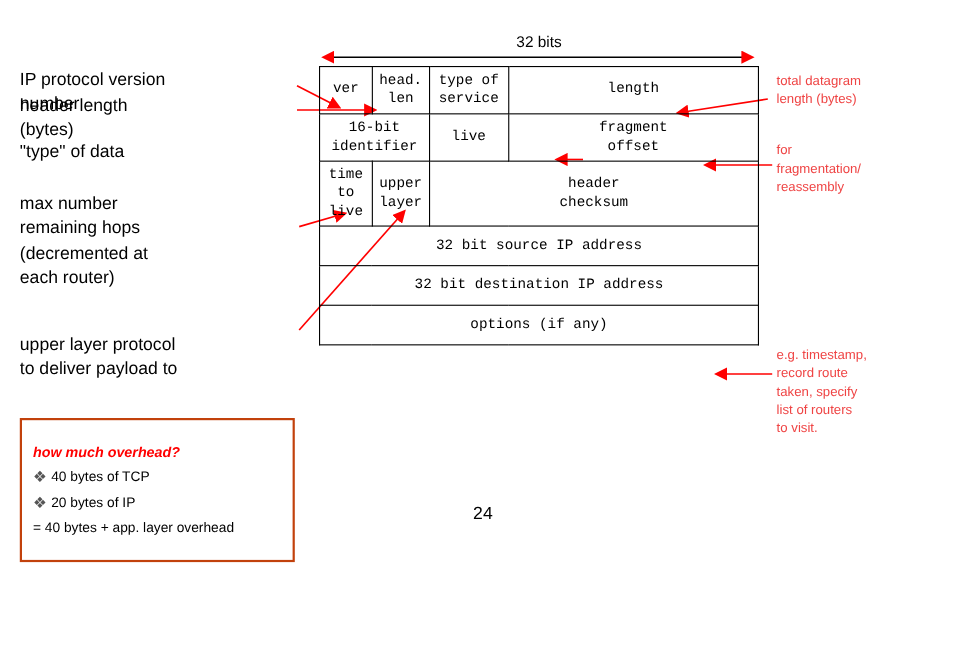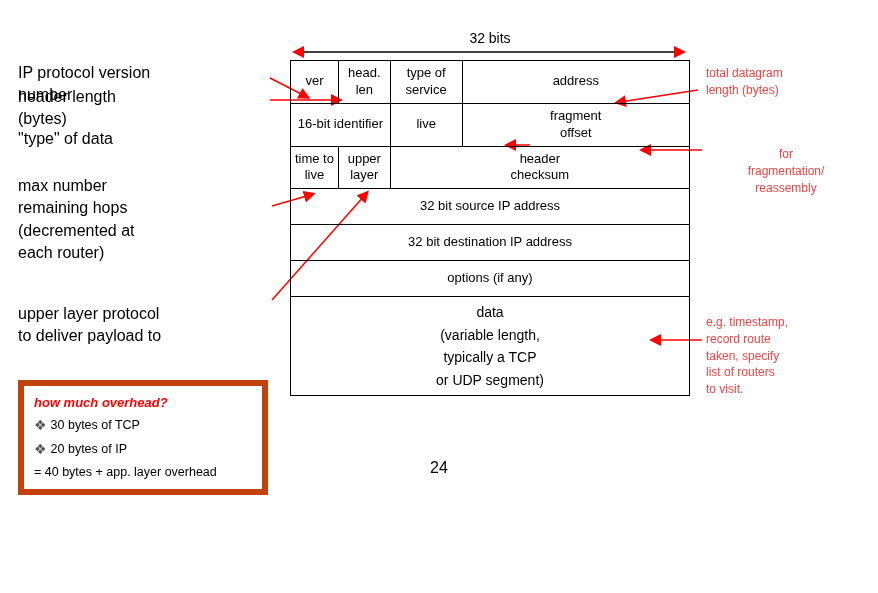--- a/index.html
+++ b/index.html
@@ -22,20 +22,21 @@
       position: absolute;
       top: 60px;
       left: 290px;
       width: 400px;
     }
 
     .packet-table {
       border-collapse: collapse;
       width: 400px;
       font-size: 13px;
+      font-family: Liberation Mono, monospace;
     }
     .packet-table td {
       border: 1.5px solid #000;
       text-align: center;
       vertical-align: middle;
       padding: 4px 2px;
       line-height: 1.3;
     }
     .packet-table .row-normal td {
       height: 36px;
@@ -71,22 +72,22 @@
       position: absolute;
       font-size: 12px;
       color: #ef4444;
       text-align: left;
       line-height: 1.4;
     }
 
     
     .overhead-box {
       position: absolute;
-      border: 6px solid #c2410c;
-      padding: 6px 10px;
+      border: 2px solid #c2410c;
+      padding: 18px 10px;
       font-size: 12.5px;
       line-height: 1.7;
       left: 18px;
       top: 380px;
       width: 250px;
     }
     .overhead-title {
       color: #f00;
       font-style: italic;
       font-size: 13px;
@@ -167,21 +168,21 @@
   </svg>
 
   <div class="diagram-area">
     <table class="packet-table">
 
       <tbody>
           <tr class="row-normal">
         <td style="width:12%">ver</td>
         <td style="width:13%">head.<br>len</td>
         <td style="width:18%">type of<br>service</td>
-        <td colspan="2" style="width:57%">address</td>
+        <td colspan="2" style="width:57%">length</td>
       </tr>
 
       <tr class="row-normal">
         <td colspan="2">16-bit identifier</td>
         <td>live</td>
         <td colspan="2">fragment<br>offset</td>
       </tr>
 
       <tr class="row-normal">
         <td>time to<br>live</td>
@@ -194,25 +195,20 @@
       </tr>
 
       <tr class="row-normal">
         <td colspan="5">32 bit destination IP address</td>
       </tr>
 
       <tr class="row-options">
         <td colspan="5">options (if any)</td>
       </tr>
 
-      <tr class="row-data">
-        <td colspan="5" style="font-size:14px; line-height:1.6">
-          data<br>(variable length,<br>typically a TCP<br>or UDP segment)
-        </td>
-      </tr>
     </tbody>
       </table>
   </div>
 
   <div class="annot" style="top:62px; left:18px; width:240px;">
     IP protocol version<br>number
   </div>
 
   <div class="annot" style="top:86px; left:18px; width:240px;">
     header length<br>(bytes)
@@ -227,33 +223,33 @@
   </div>
 
   <div class="annot" style="top:283px; left:18px; width:255px;margin-top:20px;">
     upper layer protocol<br>to deliver payload to
   </div>
 
   <div class="annot-right" style="top:65px; left:706px; width:160px;">
     total datagram<br>length (bytes)
   </div>
 
-  <div class="annot-right" style="top:146px; left:706px; width:160px;text-align:center;">
+  <div class="annot-right" style="top:128px; left:706px; width:160px;">
     for<br>fragmentation/<br>reassembly
   </div>
 
   <div class="annot-right" style="top:314px; left:706px; width:160px;">
     e.g. timestamp,<br>record route<br>taken, specify<br>list of routers<br>to visit.
   </div>
 
   <div class="overhead-box">
     <div class="overhead-title">how much overhead?</div>
     <div class="bullet-item">
       <span class="diamond">❖</span>
-      <span>30 bytes of TCP</span>
+      <span>40 bytes of TCP</span>
     </div>
     <div class="bullet-item">
       <span class="diamond">❖</span>
       <span>20 bytes of IP</span>
     </div>
     <div>= 40 bytes + app. layer overhead</div>
   </div>
 
   <div class="page-num">24</div>
 

